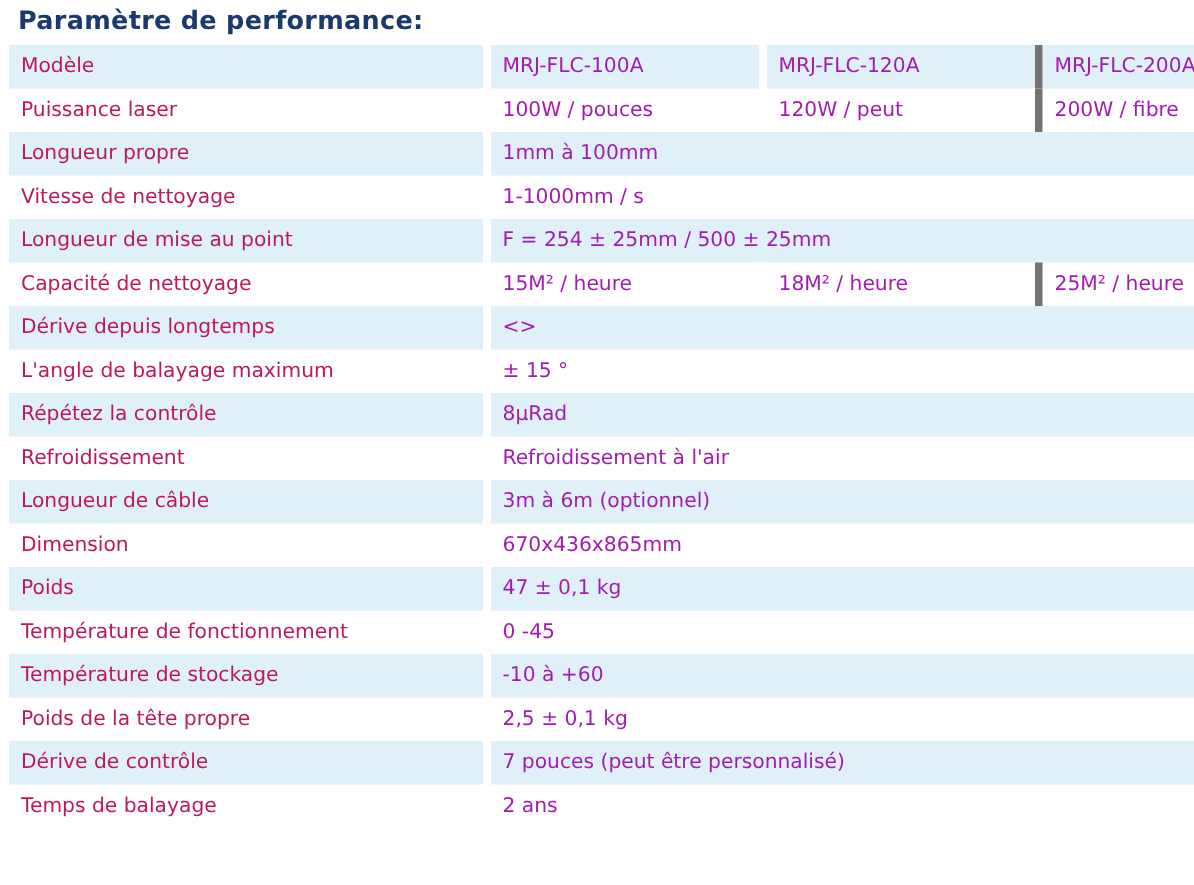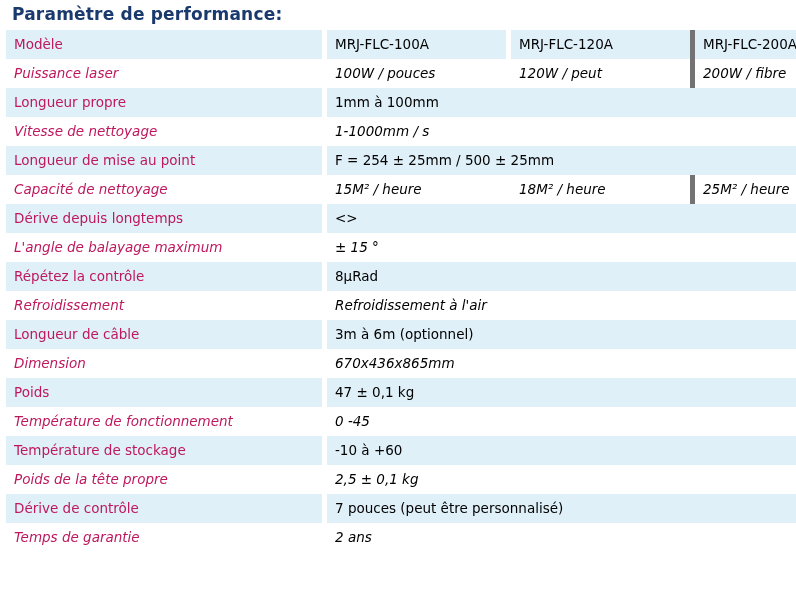--- a/index.html
+++ b/index.html
@@ -41,28 +41,27 @@
     border: none;
     white-space: nowrap;
     overflow: hidden;
     text-overflow: ellipsis;
   }
   tr.odd td {
     background: #dff0f9;
   }
   tr.even td {
     background: #ffffff;
-    font-style: italic;
   }
   td.label {
     width: 300px;
     color: #be185d;
   }
   td.val {
-    color: #000000;
+    color: #a21caf;
   }
   
   tr.triple td.val {
     width: 163px;
   }
   tr.triple td.c1 { border-right: 5px solid #ffffff; }
   tr.triple td.c2 { border-right: 5px solid #737373; }
   tr.odd td.label { border-right: 5px solid #ffffff; }
   tr.even td.label { border-right: 5px solid #ffffff; }
   tr.odd.triple td.c1,
@@ -147,18 +146,18 @@
         </tr>
         <tr class="even">
           <td class="label">Poids de la tête propre</td>
           <td class="val" colspan="3">2,5 ± 0,1 kg</td>
         </tr>
         <tr class="odd">
           <td class="label">Dérive de contrôle</td>
           <td class="val" colspan="3">7 pouces (peut être personnalisé)</td>
         </tr>
         <tr class="even">
-          <td class="label">Temps de garantie</td>
+          <td class="label">Temps de balayage</td>
           <td class="val" colspan="3">2 ans</td>
         </tr>
       </tbody>
   </table>
 </div>
 
 </body></html>

